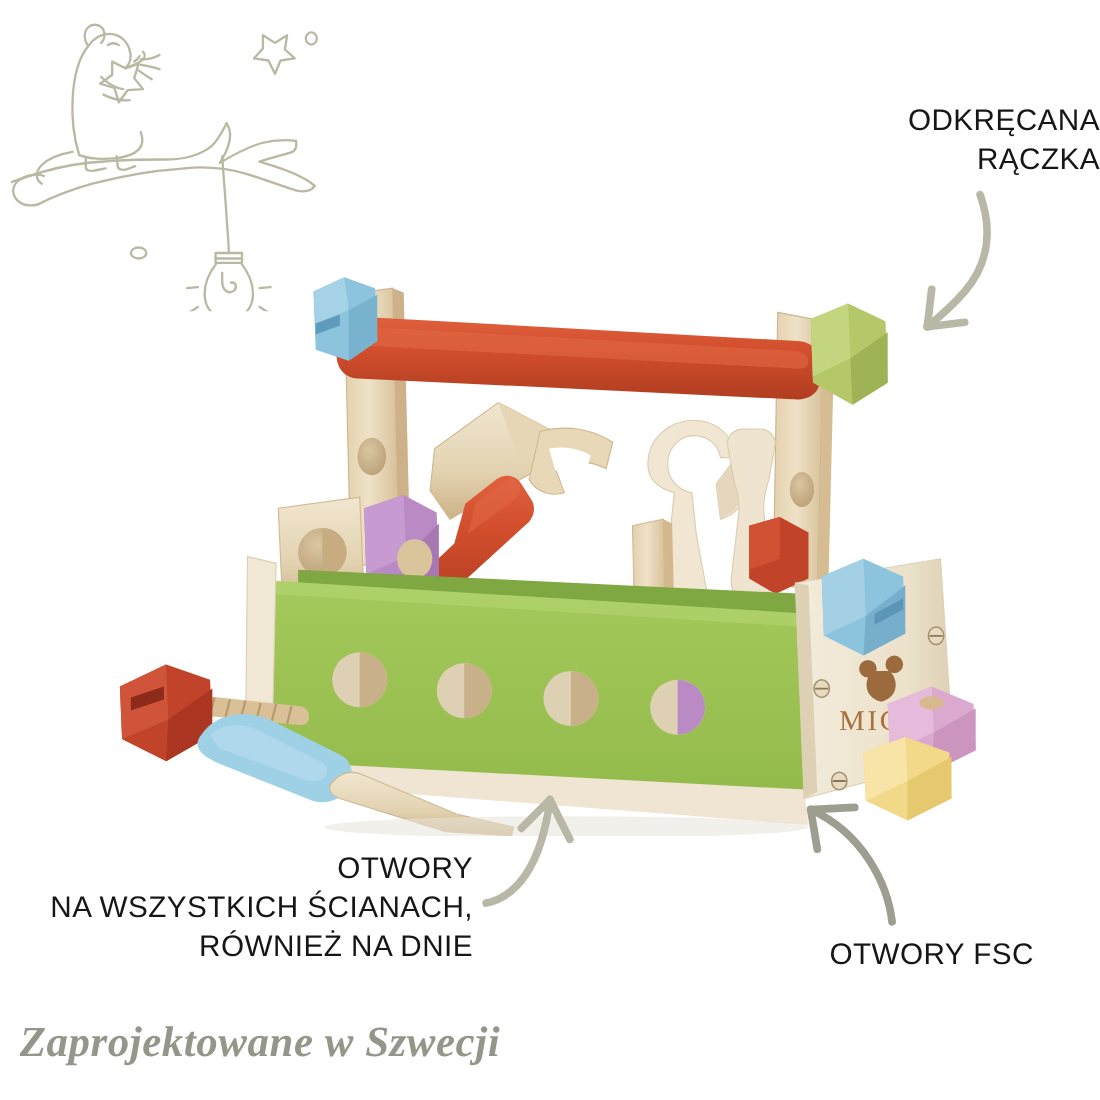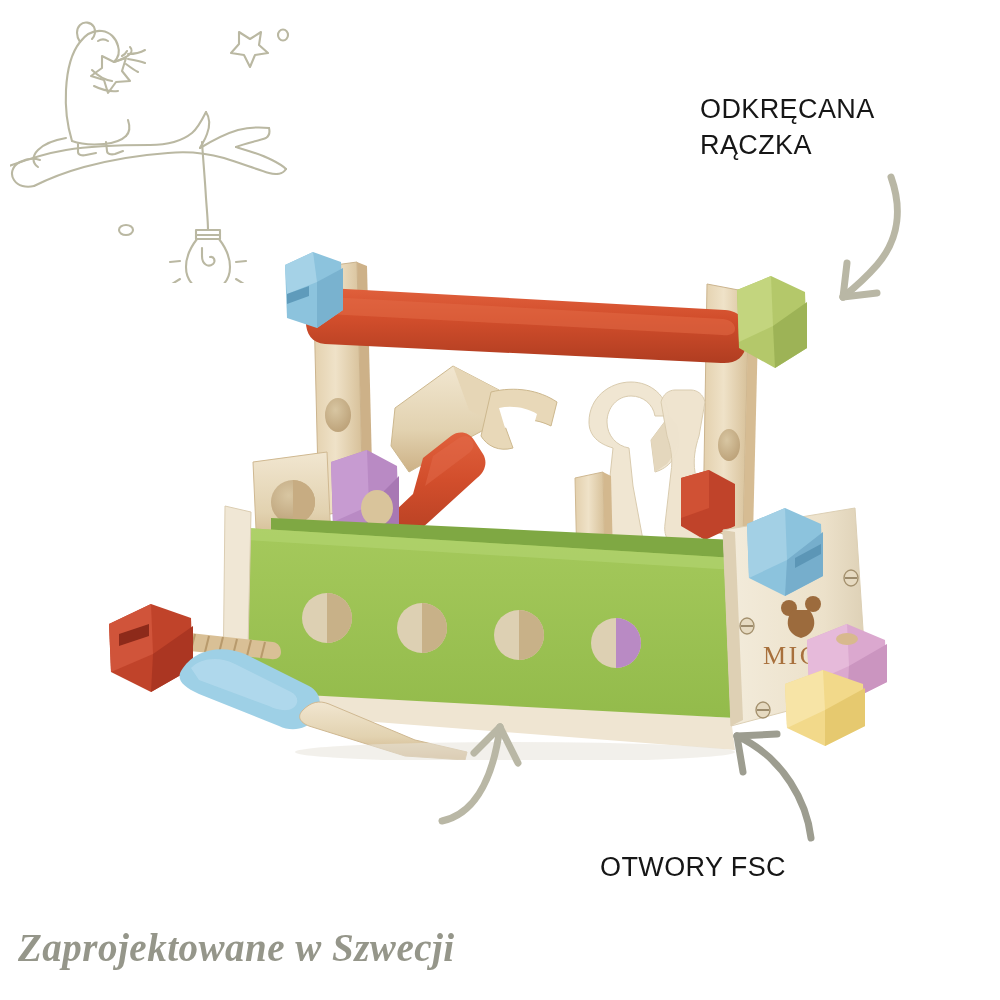--- a/index.html
+++ b/index.html
@@ -15,21 +15,21 @@
   
   .doodle{position:absolute;left:10px;top:8px;width:290px;height:275px;}
 
   
   .label{
     position:absolute;
     color:#161616;
     font-size:27px;
     line-height:1.32;
     letter-spacing:0.4px;
-    text-align:left;
+    text-align:right;
     white-space:pre-line;
     font-weight:400;
   }
   #lbl-handle{left:700px;top:92px;width:300px;}
   #lbl-holes{left:0px;top:772px;width:430px;}
   #lbl-fsc{left:600px;top:850px;width:340px;}
 
   .tagline{
     position:absolute;
     left:18px;top:925px;
@@ -362,18 +362,21 @@
     <svg viewBox="0 0 140 130" width="140" height="130" fill="none" stroke="#9d9d90" stroke-width="7" stroke-linecap="round" stroke-linejoin="round">
       <path d="M96 126 C 92 92, 70 46, 22 24"></path>
       <path d="M22 24 L 28 60"></path>
       <path d="M22 24 L 62 22"></path>
     </svg>
   </div>
 
   <div class="label" id="lbl-handle">ODKRĘCANA
 RĄCZKA</div>
 
+  <div class="label" id="lbl-holes">OTWORY
+NA WSZYSTKICH ŚCIANACH,
+RÓWNIEŻ NA DNIE</div>
 
   <div class="label" id="lbl-fsc">OTWORY FSC</div>
 
   <div class="tagline">Zaprojektowane w Szwecji</div>
 
 </div>
 
 </body></html>

